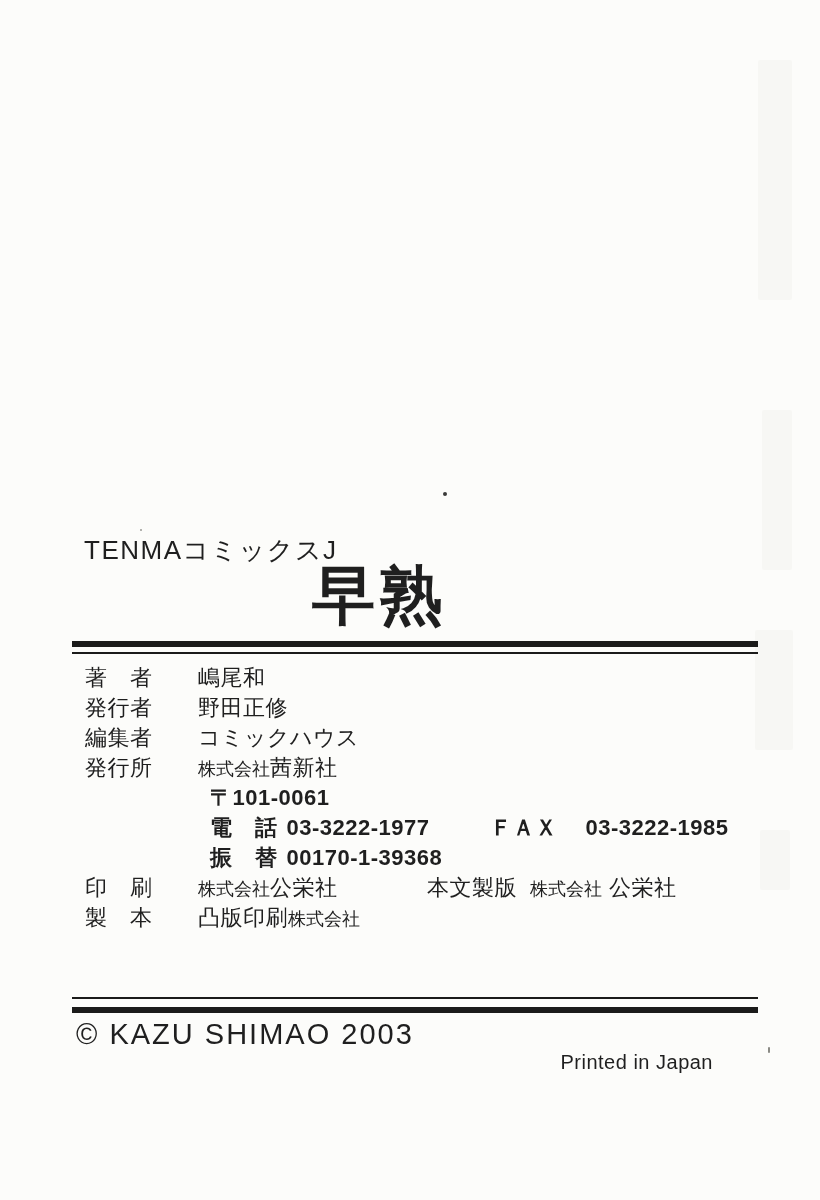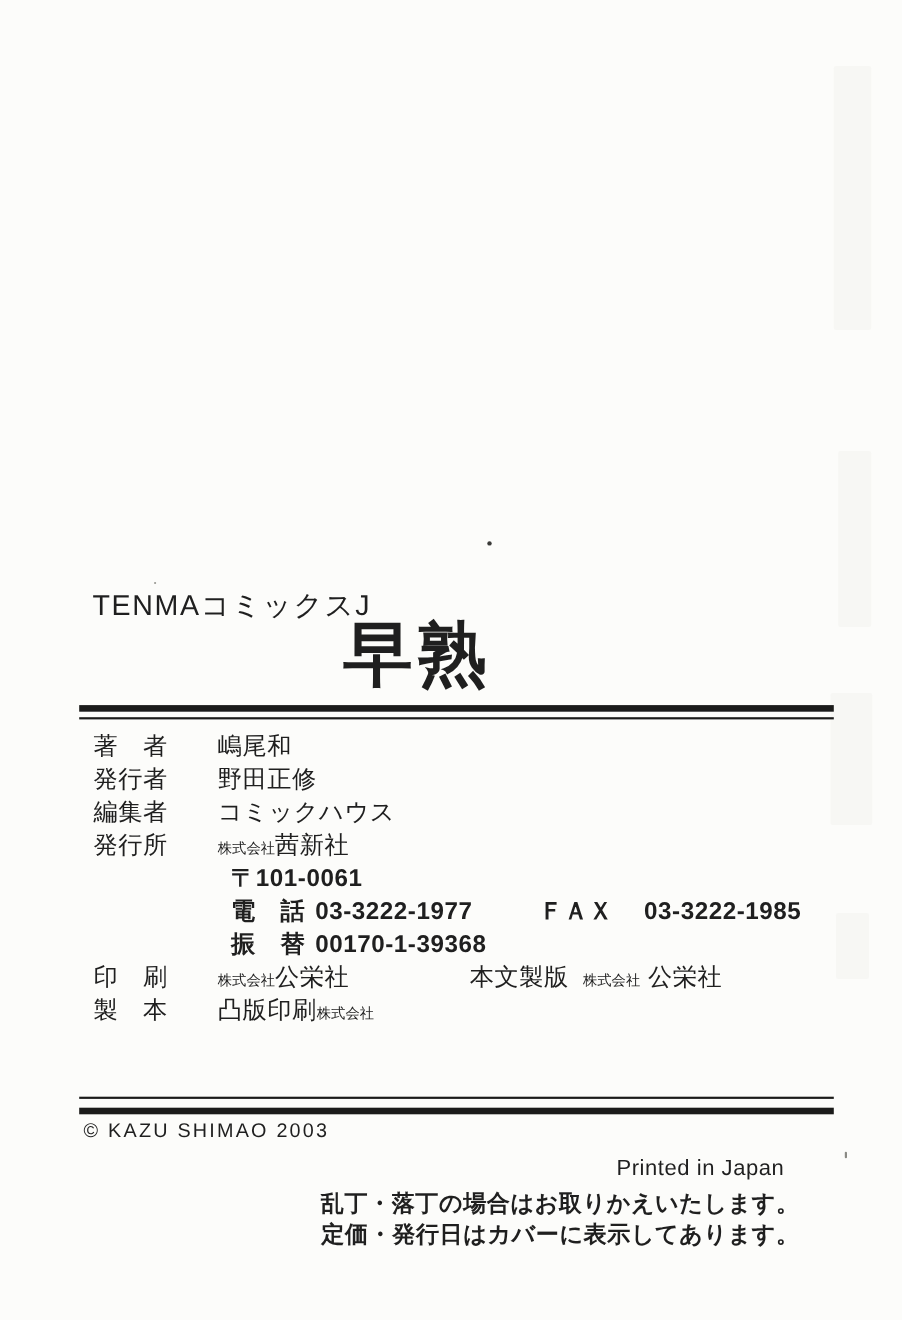--- a/index.html
+++ b/index.html
@@ -46,31 +46,31 @@
   .info {
     position: absolute; left: 85px; top: 663px; width: 680px;
     font-size: 22px; line-height: 30px; letter-spacing: 0.5px;
     white-space: nowrap;
   }
   .info .line { position: relative; height: 30px; }
   .label {
     display: inline-block; width: 113px; vertical-align: baseline;
   }
   .indent { padding-left: 125px; font-weight: bold; }
-  .small { font-size: 13px; letter-spacing: 0; }
+  .small { font-size: 18px; letter-spacing: 0; }
   .num-gap { margin-left: 9px; }
   .fax-part { position: absolute; left: 405px; top: 0; }
   .fax-num { margin-left: 28px; text-align: center; }
   .plate-part { position: absolute; left: 342px; top: 0; }
   .plate-prefix { margin-left: 13px; }
   .plate-name { margin-left: 7px; }
 
   .copyright {
     position: absolute; left: 76px; top: 1018px;
-    font-size: 18px; letter-spacing: 2px; white-space: nowrap;
+    font-size: 29px; letter-spacing: 2px; white-space: nowrap;
   }
   .printed {
     position: absolute; right: 107px; top: 1051px;
     font-size: 20px; letter-spacing: 0.5px; white-space: nowrap;
   }
   .notices {
     position: absolute; right: 93px; top: 1081px;
     font-size: 21px; line-height: 28px; font-weight: bold;
     text-align: right; white-space: nowrap; letter-spacing: 0.5px;
   }
@@ -124,18 +124,14 @@
     <div class="line">
       <span class="label">製　本</span><span>凸版印刷</span><span class="small">株式会社</span>
     </div>
   </div>
 
   <div class="rule bottom-thin"></div>
   <div class="rule bottom-thick"></div>
 
   <div class="copyright">© KAZU SHIMAO 2003</div>
   <div class="printed">Printed in Japan</div>
-  <div class="notices">
-    <div>乱丁・落丁の場合はお取りかえいたします。</div>
-    <div>定価・発行日はカバーに表示してあります。</div>
-  </div>
 
 </div>
 
 </body></html>

